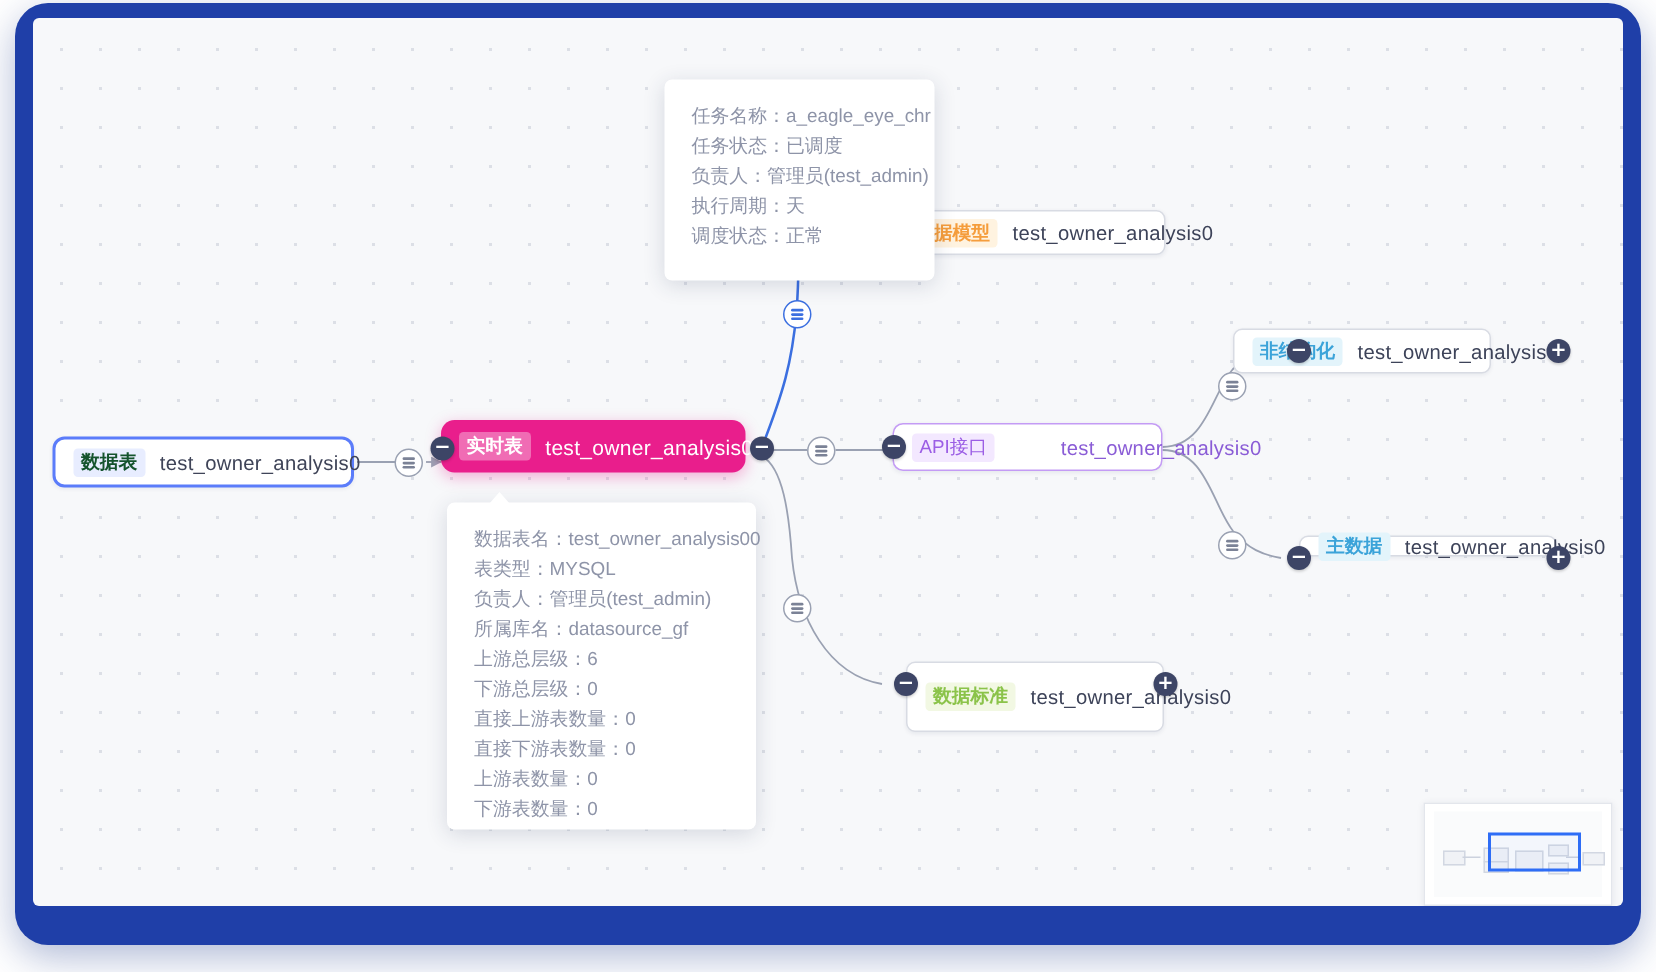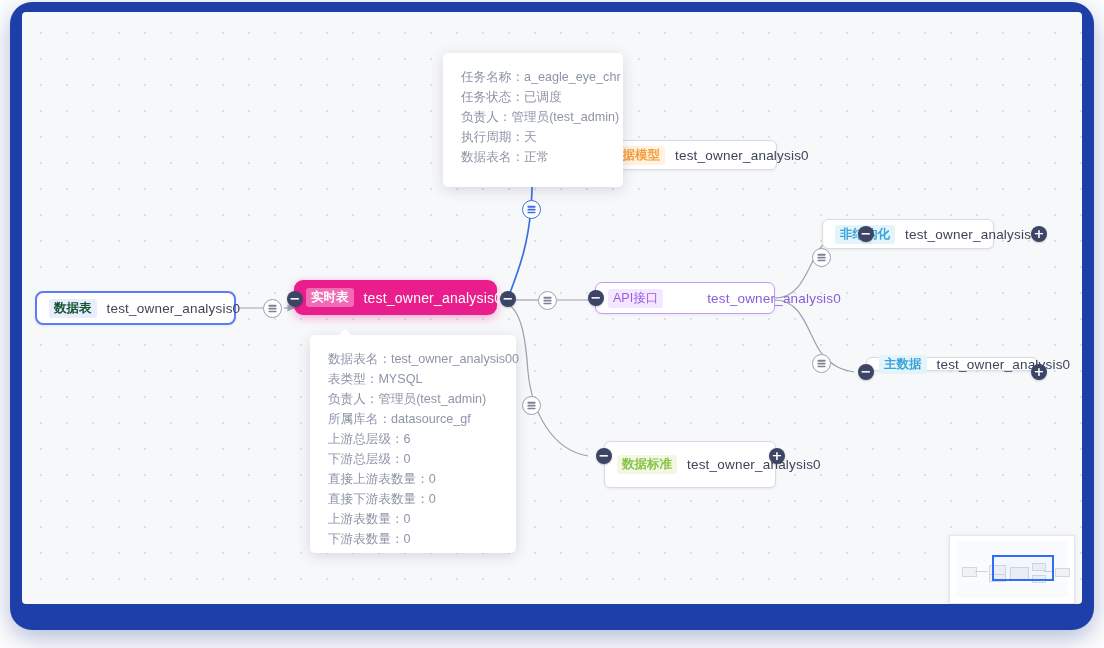--- a/index.html
+++ b/index.html
@@ -176,21 +176,21 @@
     padding: 14px 18px 12px 18px;
     box-sizing: border-box;
   }
   .tooltip .row {
     font-size: 12.6px;
     color: #8e94a8;
     line-height: 20px;
     white-space: nowrap;
   }
   #tooltip-task { left: 421px; top: 41px; width: 180px; height: 134px; }
-  #tooltip-table { left: 288px; top: 323px; width: 206px; height: 218px; }
+  #tooltip-table { left: 276px; top: 323px; width: 206px; height: 218px; }
   .tip-arrow {
     position: absolute;
     top: -7px; left: 28px;
     width: 14px; height: 8px;
     background: #ffffff;
     clip-path: polygon(50% 0%, 100% 100%, 0% 100%);
   }
 
   
   #minimap {
@@ -333,21 +333,21 @@
         <rect x="1.5" y="5.2" width="9" height="2" rx="1" fill="#7b8296"></rect>
         <rect x="1.5" y="8.4" width="9" height="1.8" rx=".9" fill="#7b8296"></rect>
       </svg>
     </div>
 
     <div class="tooltip" id="tooltip-task">
       <div class="row">任务名称：a_eagle_eye_chr</div>
       <div class="row">任务状态：已调度</div>
       <div class="row">负责人：管理员(test_admin)</div>
       <div class="row">执行周期：天</div>
-      <div class="row">数据表名：正常</div>
+      <div class="row">调度状态：正常</div>
     </div>
 
     <div class="tooltip" id="tooltip-table">
       <div class="tip-arrow"></div>
       <div class="row">数据表名：test_owner_analysis00</div>
       <div class="row">表类型：MYSQL</div>
       <div class="row">负责人：管理员(test_admin)</div>
       <div class="row">所属库名：datasource_gf</div>
       <div class="row">上游总层级：6</div>
       <div class="row">下游总层级：0</div>

